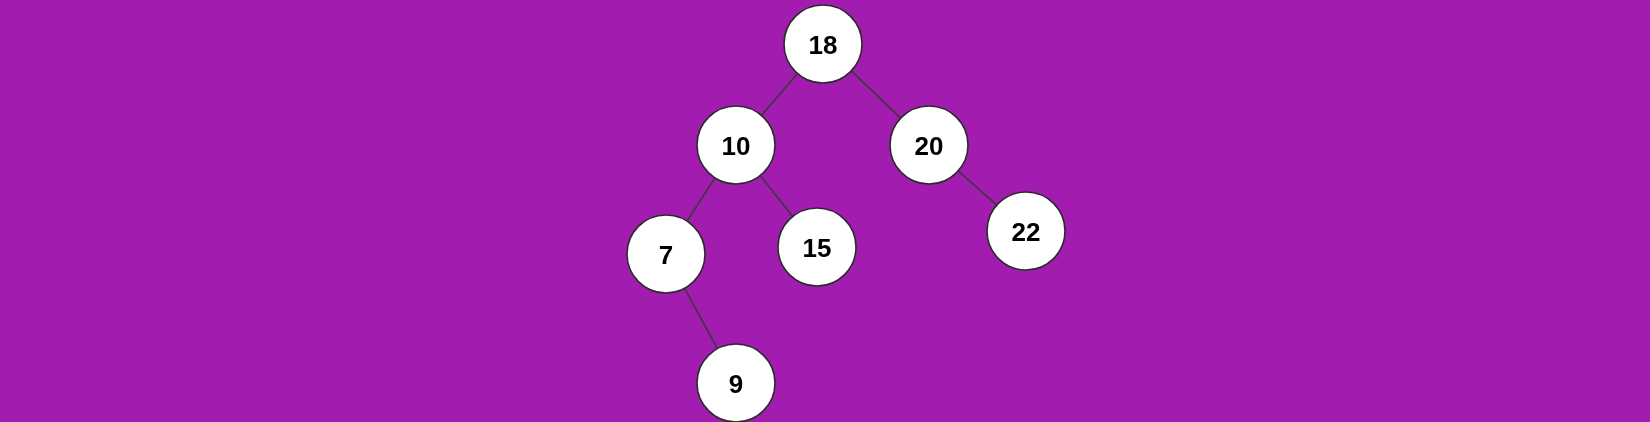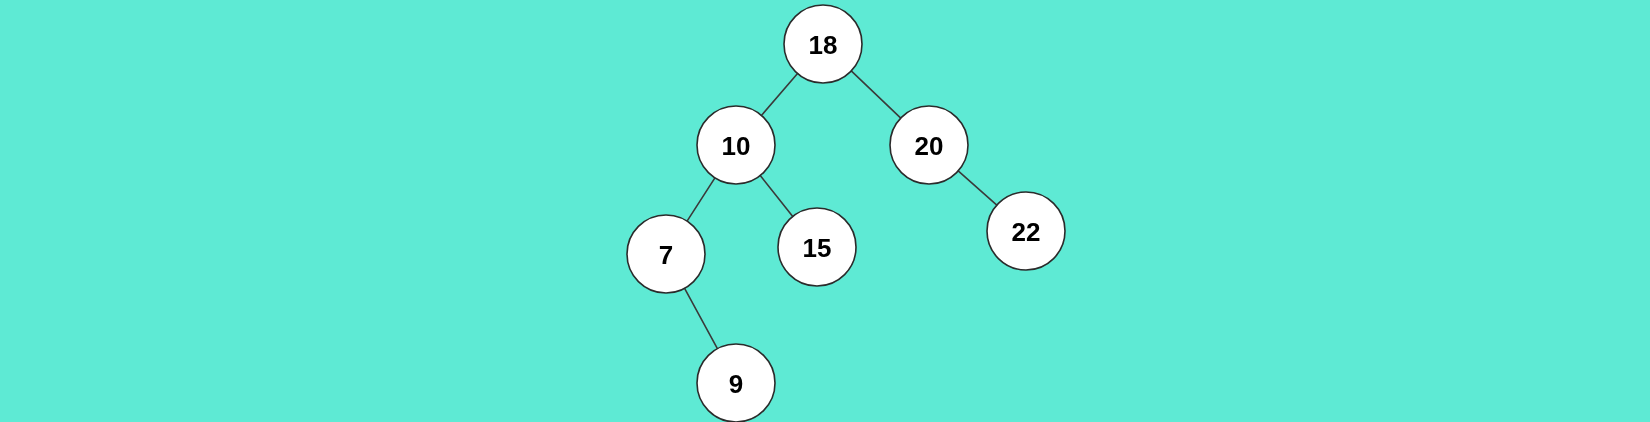--- a/index.html
+++ b/index.html
@@ -8,21 +8,21 @@
     padding: 0;
     background: #ffffff;
   }
   body {
     font-family: "Liberation Sans", sans-serif;
   }
   #canvas {
     position: relative;
     width: 1650px;
     height: 422px;
-    background: #5eead4;
+    background: #a21caf;
     overflow: hidden;
   }
   #tree-svg {
     position: absolute;
     left: 0;
     top: 0;
     width: 1650px;
     height: 422px;
     display: block;
   }

